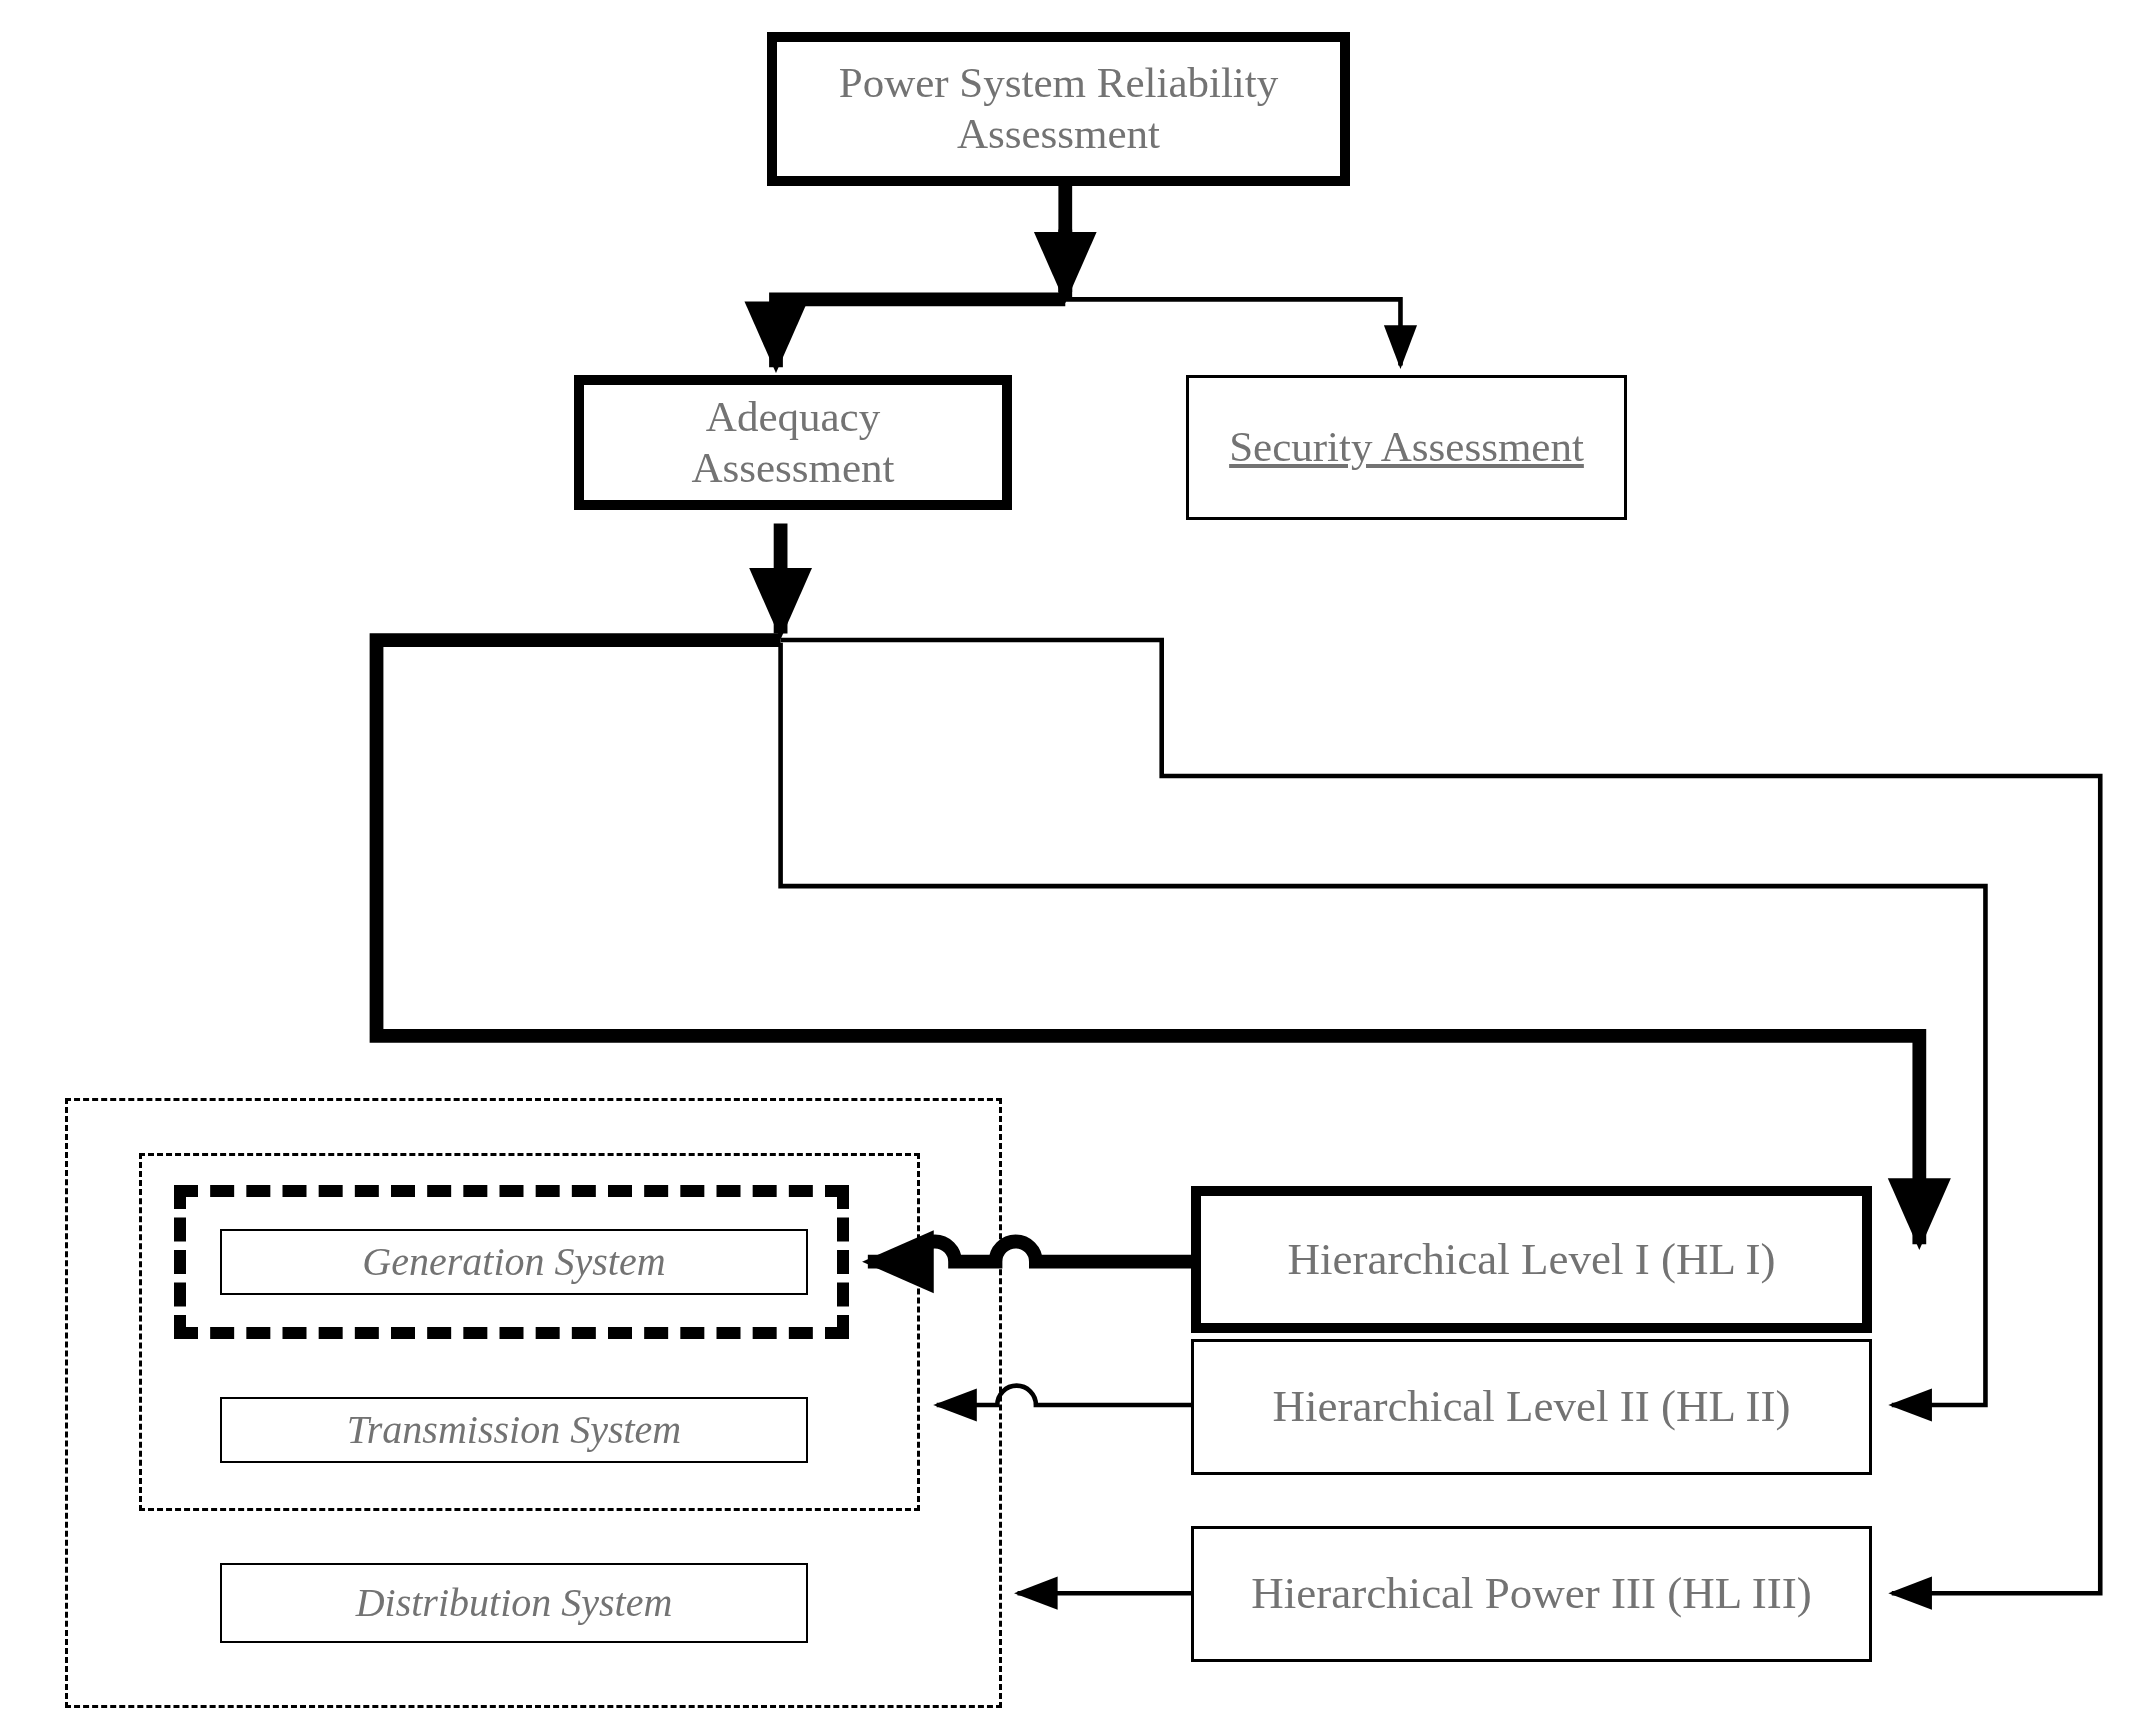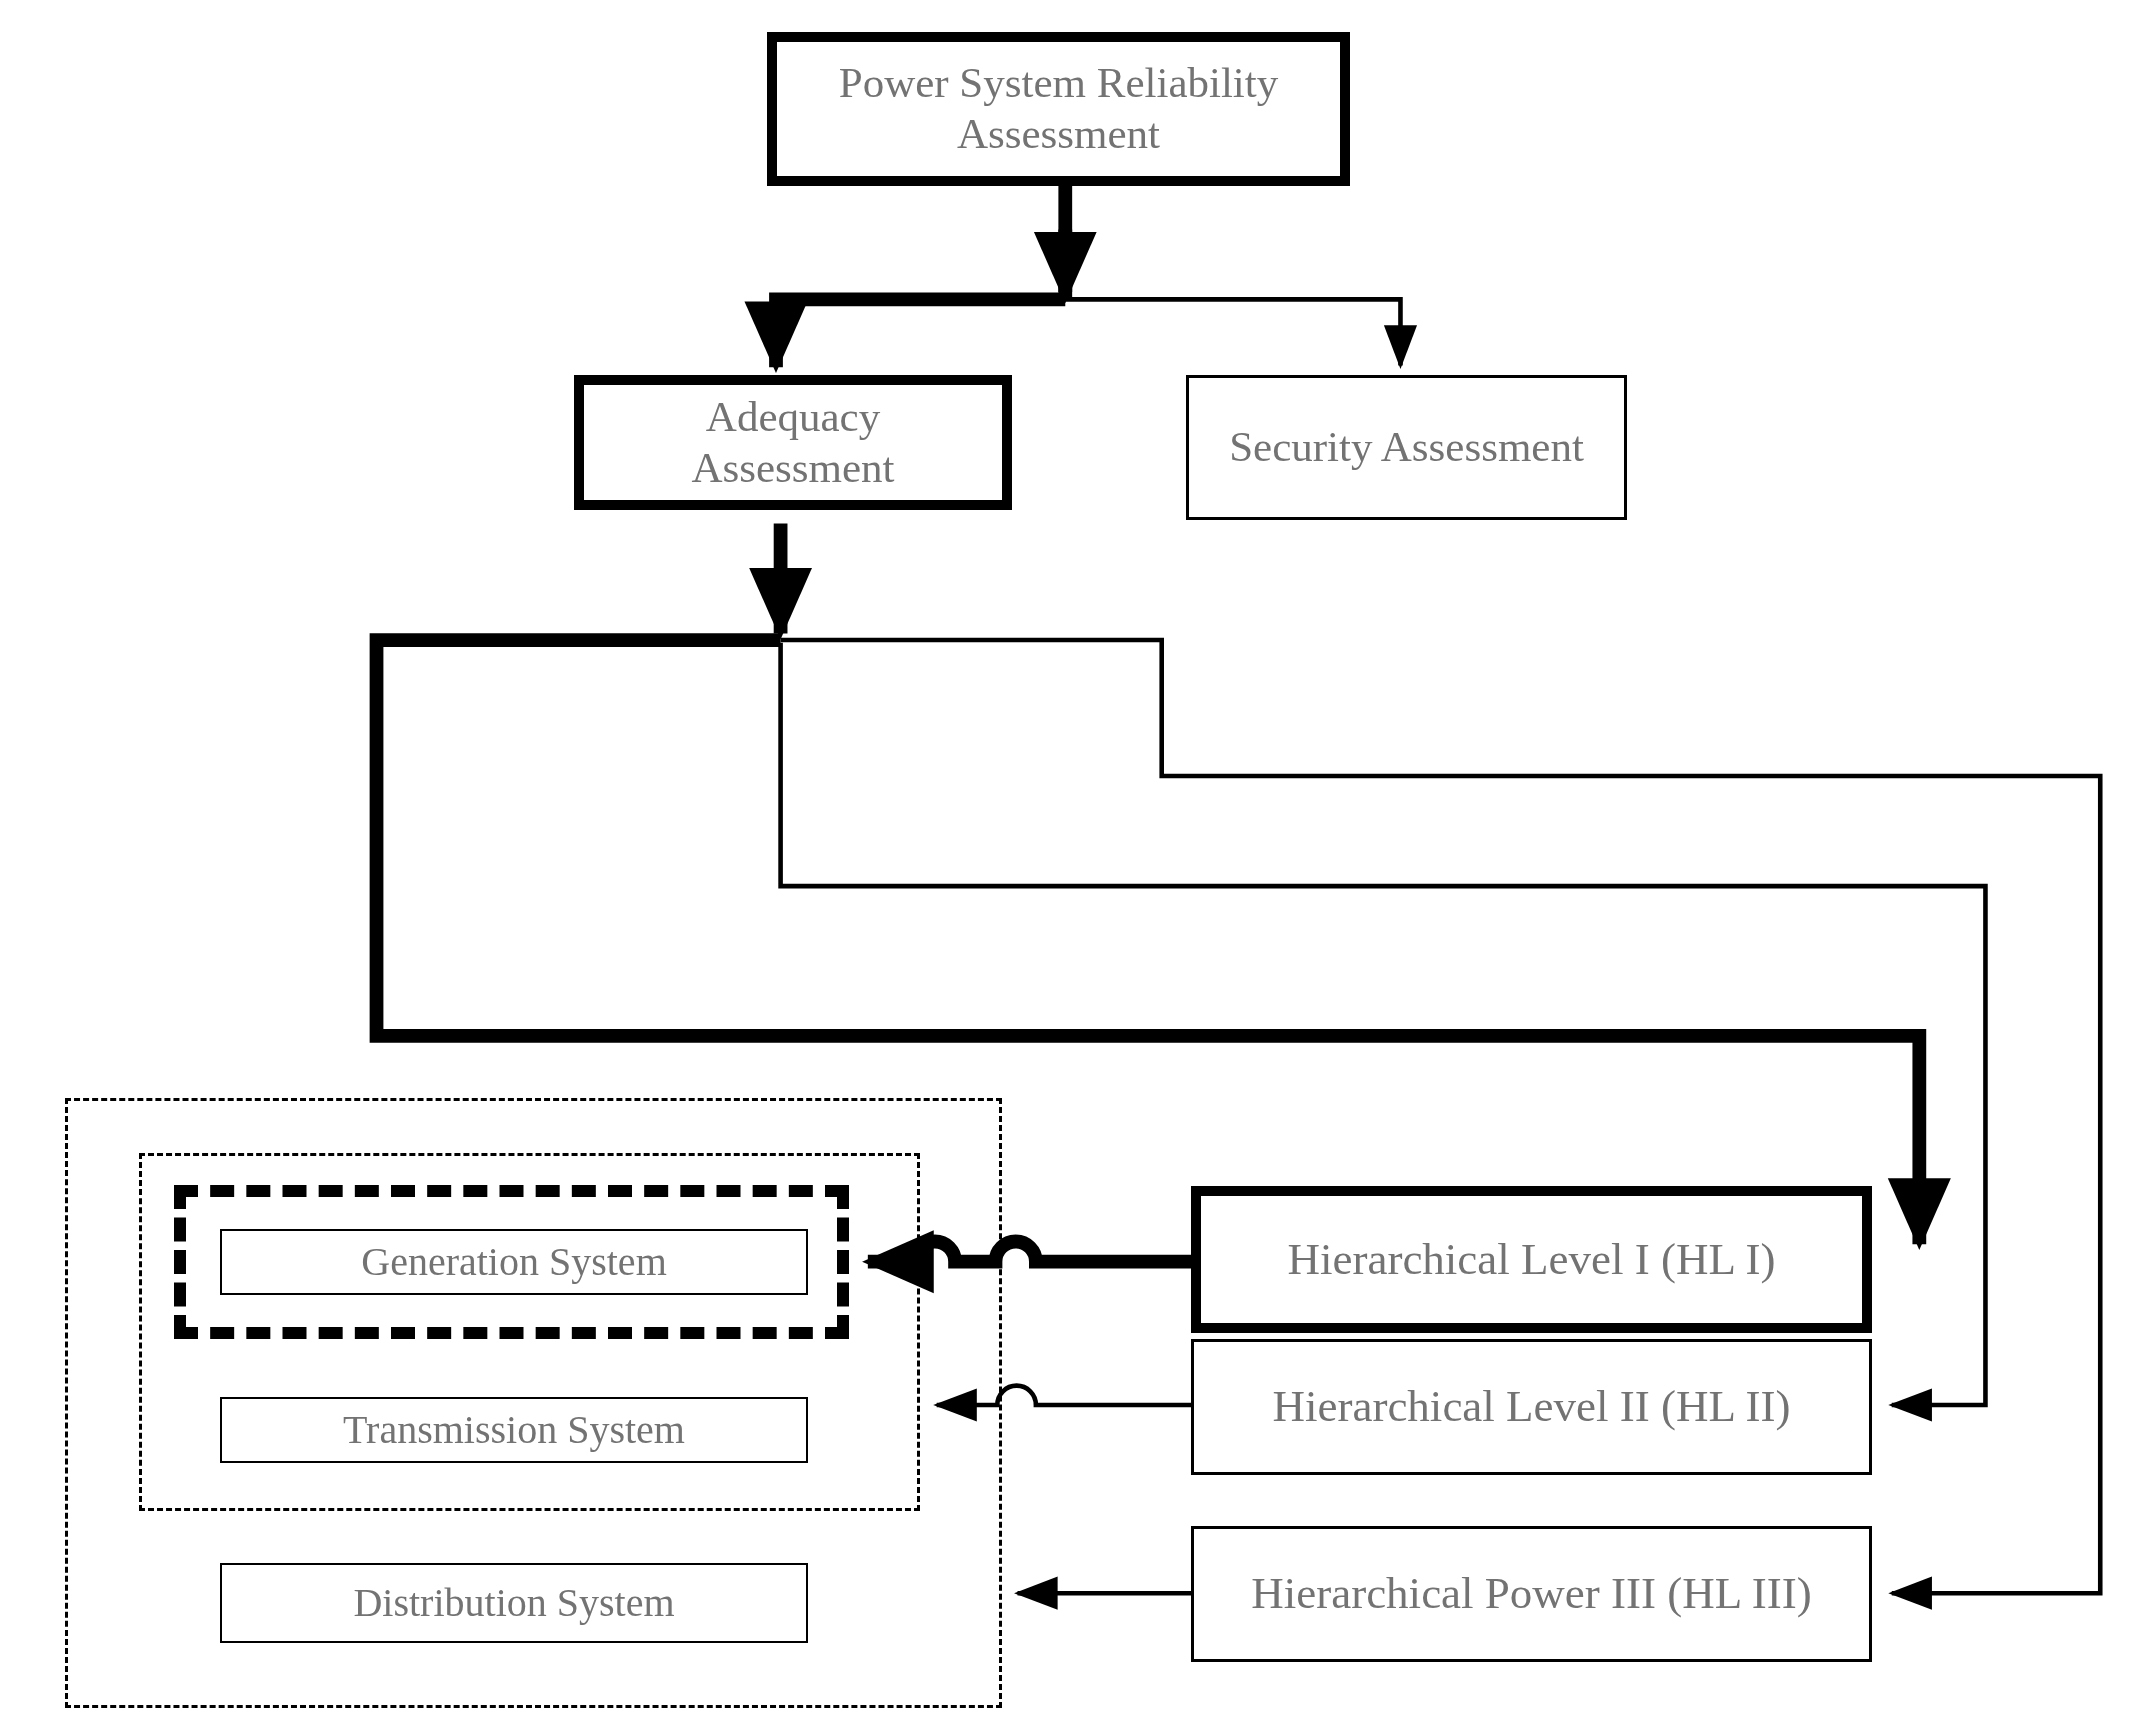--- a/index.html
+++ b/index.html
@@ -9,21 +9,21 @@
   svg.layer{position:absolute;left:0;top:0;width:2148px;height:1719px;}
   .node{position:absolute;display:flex;align-items:center;justify-content:center;
         text-align:center;background:#fff;box-sizing:border-box;color:#737373;
         font-family:"Liberation Serif","DejaVu Serif",serif;line-height:1.18;}
   .thickbox{border:10px solid #000;}
   .thinbox{border:3.7px solid #000;}
   .slimbox{border:2.8px solid #000;}
   .f-top{font-size:43px;}
   .f-mid{font-size:43px;}
   .f-hl{font-size:45px;}
-  .f-sys{font-size:40px;}
+  .f-sys{font-size:40px;font-style:italic;}
   .grp{position:absolute;box-sizing:border-box;background:transparent;}
   .dash-outer{border:3.7px dashed #000;}
   .dash-mid{border:3.7px dashed #000;}
   .dash-thick{border:12px dashed #000;}
 </style>
 </head>
 <body>
 
 <div id="stage">
 
@@ -92,21 +92,21 @@
   <div class="grp dash-thick" style="left:174px;top:1185px;width:675px;height:154px;"></div>
 
   <div class="node thickbox f-top" style="left:767px;top:32px;width:583px;height:154px;padding:0 31px;">
     <span>Power System Reliability Assessment</span>
   </div>
 
   <div class="node thickbox f-mid" style="left:562px;top:375px;width:438px;height:135px;padding:0 24px;margin-left:12px;">
     <span>Adequacy Assessment</span>
   </div>
 
-  <div class="node thinbox f-mid" style="left:1186px;top:375px;width:441px;height:145px;padding:0 24px;">
+  <div class="node thinbox f-mid" style="left:1186px;top:375px;width:441px;height:145px;padding:0 24px;text-decoration:underline;">
     <span>Security Assessment</span>
   </div>
 
   <div class="node thickbox f-hl" style="left:1191px;top:1186px;width:681px;height:147px;">
     <span>Hierarchical Level I (HL I)</span>
   </div>
 
   <div class="node thinbox f-hl" style="left:1191px;top:1339px;width:681px;height:136px;">
     <span>Hierarchical Level II (HL II)</span>
   </div>

